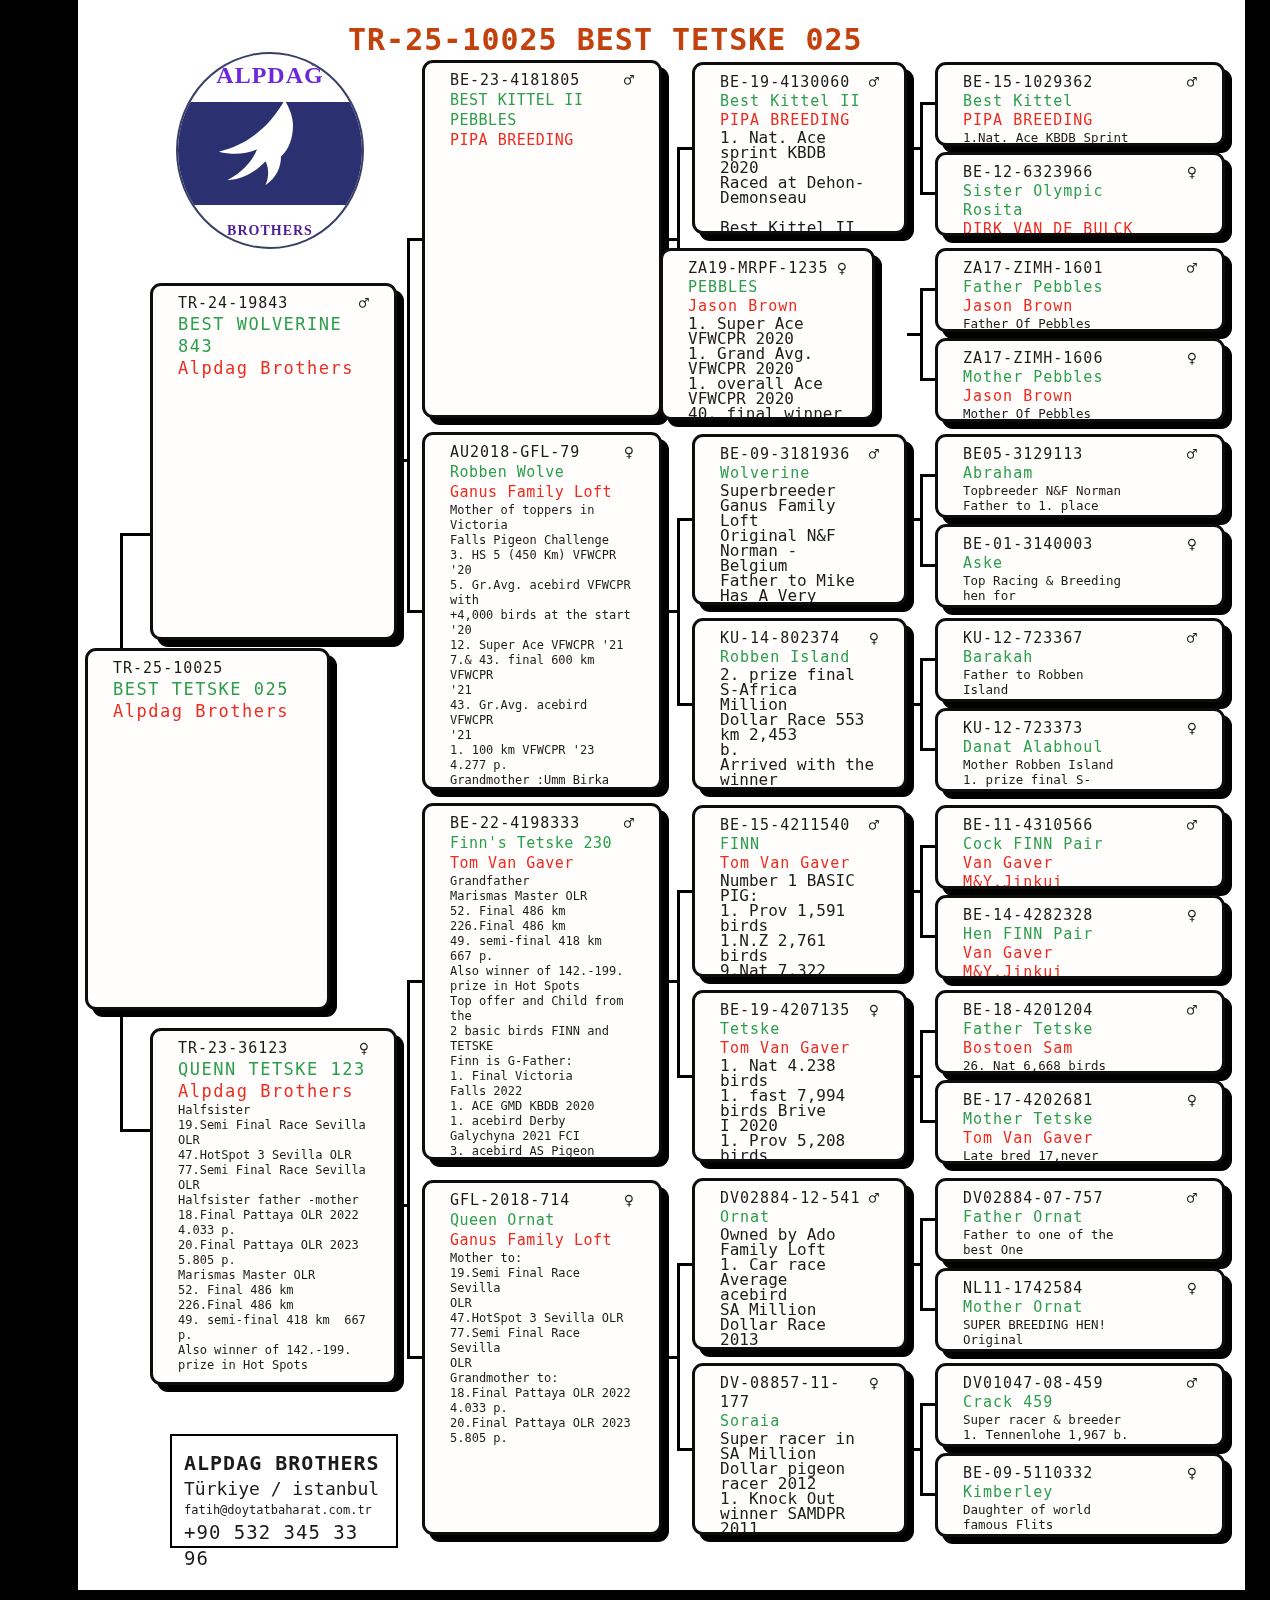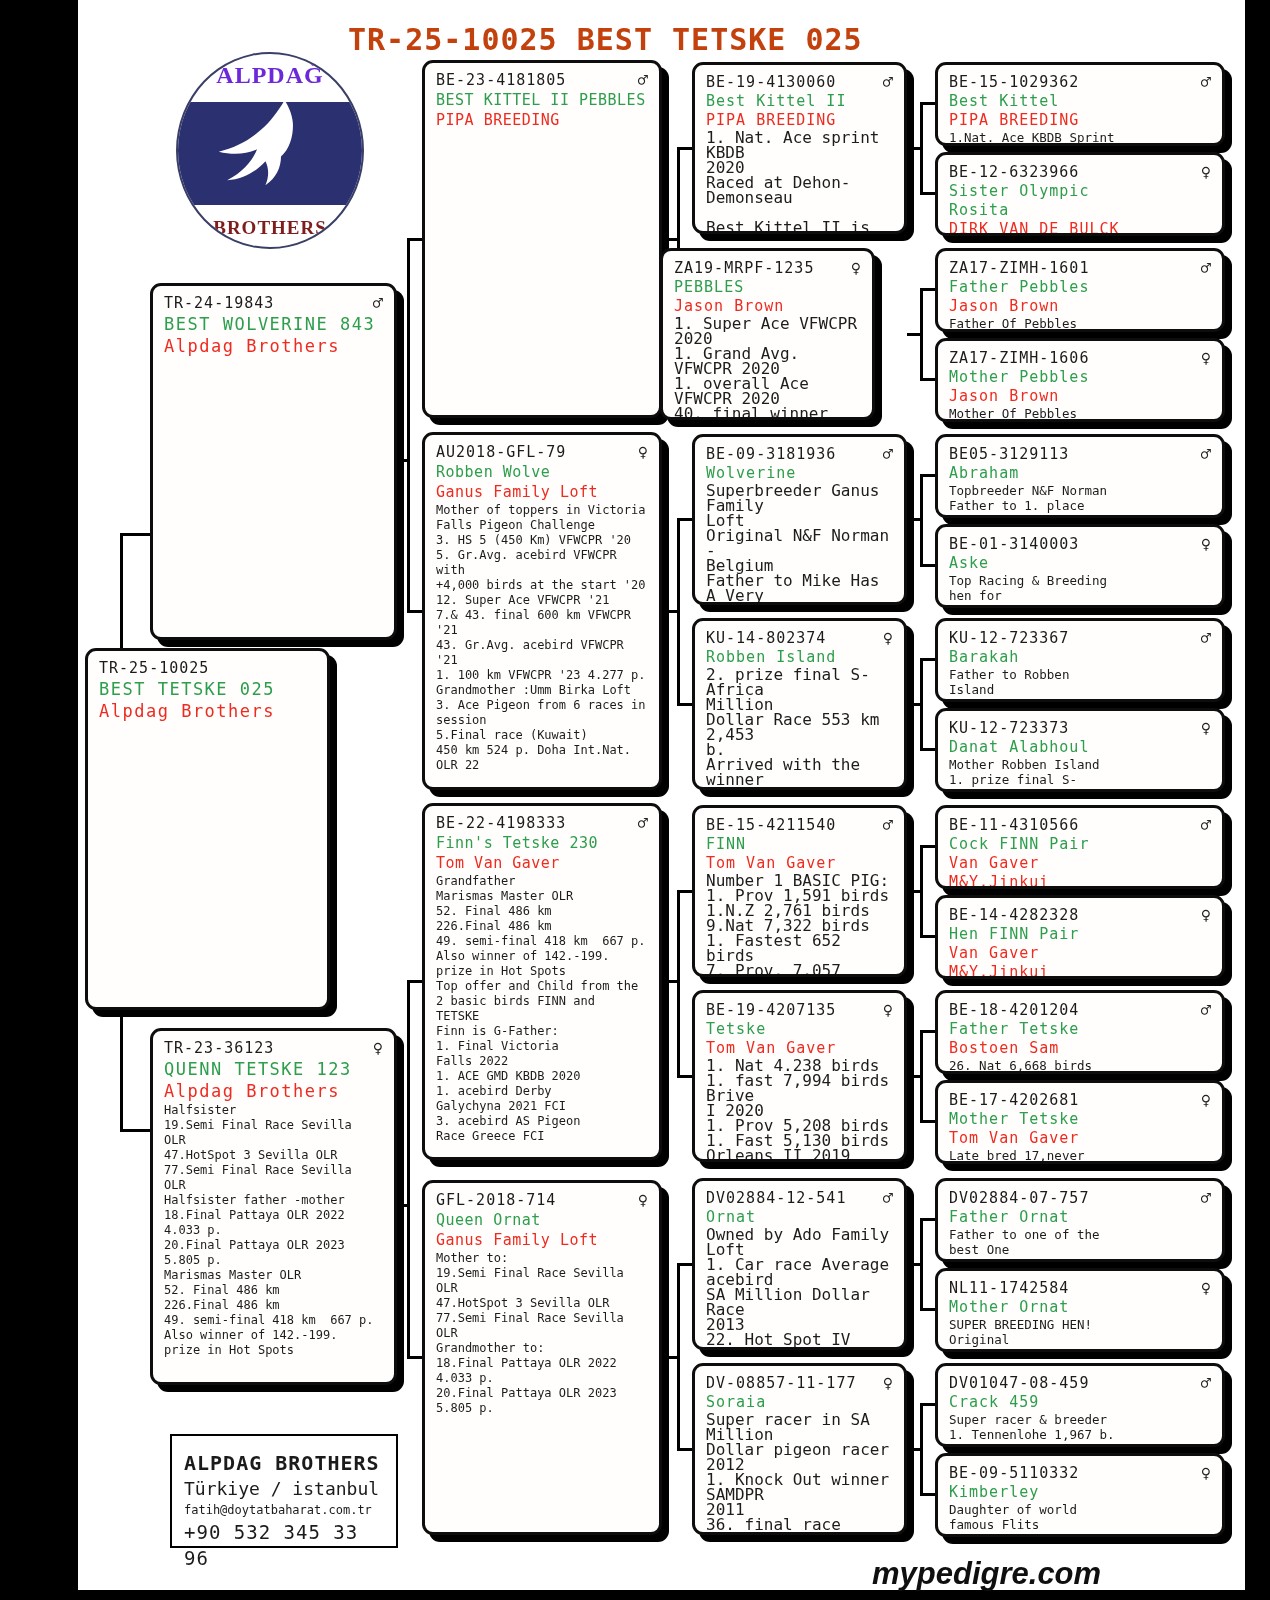--- a/index.html
+++ b/index.html
@@ -14,26 +14,26 @@
   #title{position:absolute;left:348px;top:22px;font-size:30px;font-weight:bold;
          letter-spacing:1px;color:#c2410c;white-space:nowrap;}
 
   
   #logo{position:absolute;left:176px;top:52px;width:184px;height:193px;border-radius:50%;
         background:#fff;border:2px solid #3a3f66;overflow:hidden;}
   #logo .band{position:absolute;left:0;top:25%;width:100%;height:53%;background:#2b3170;}
   #logo .logo-top{position:absolute;left:0;top:8px;width:100%;text-align:center;
         font-family:"Liberation Serif","DejaVu Serif",serif;font-weight:bold;font-size:24px;color:#6d28d9;letter-spacing:1px;}
   #logo .logo-bottom{position:absolute;left:0;bottom:8px;width:100%;text-align:center;
-        font-family:"Liberation Serif","DejaVu Serif",serif;font-weight:bold;font-size:19px;color:#7f1d1d;letter-spacing:1px;}
+        font-family:"Liberation Serif","DejaVu Serif",serif;font-weight:bold;font-size:14px;color:#4c1d95;letter-spacing:1px;}
   #logo svg{position:absolute;left:14%;top:20%;width:72%;height:62%;}
 
   
   .box{position:absolute;background:#fffefc;border:3px solid #0d0d0d;border-radius:11px;
-       box-shadow:7px 7px 0 #000;box-sizing:border-box;padding:8px 11px;overflow:hidden;}
+       box-shadow:7px 7px 0 #000;box-sizing:border-box;padding:8px 25px;overflow:hidden;}
   .boxhead{display:flex;justify-content:space-between;align-items:flex-start;}
   .ring{font-size:15px;letter-spacing:1px;color:#1b1b1b;line-height:19px;}
   .sex{font-size:17px;line-height:18px;color:#222;}
   .bird-name{color:#2c9e4c;white-space:pre-wrap;}
   .loft{color:#ee2b20;white-space:pre-wrap;}
   .details{color:#1c1c1c;white-space:pre-wrap;}
 
   .lg .bird-name{font-size:17px;letter-spacing:1.5px;line-height:22px;}
   .lg .loft{font-size:17px;letter-spacing:1.5px;line-height:22px;}
   .lg .details{font-size:12px;line-height:15px;margin-top:1px;}
@@ -580,15 +580,14 @@
 famous Flits</div>
   </div>
 
   <div id="contact">
     <div class="c-name">ALPDAG BROTHERS</div>
     <div class="c-loc">Türkiye / istanbul</div>
     <div class="c-mail">fatih@doytatbaharat.com.tr</div>
     <div class="c-phone">+90 532 345 33 96</div>
   </div>
 
-  <div id="brand">mypedigre.com</div>
 
 </div>
 
 </body></html>

